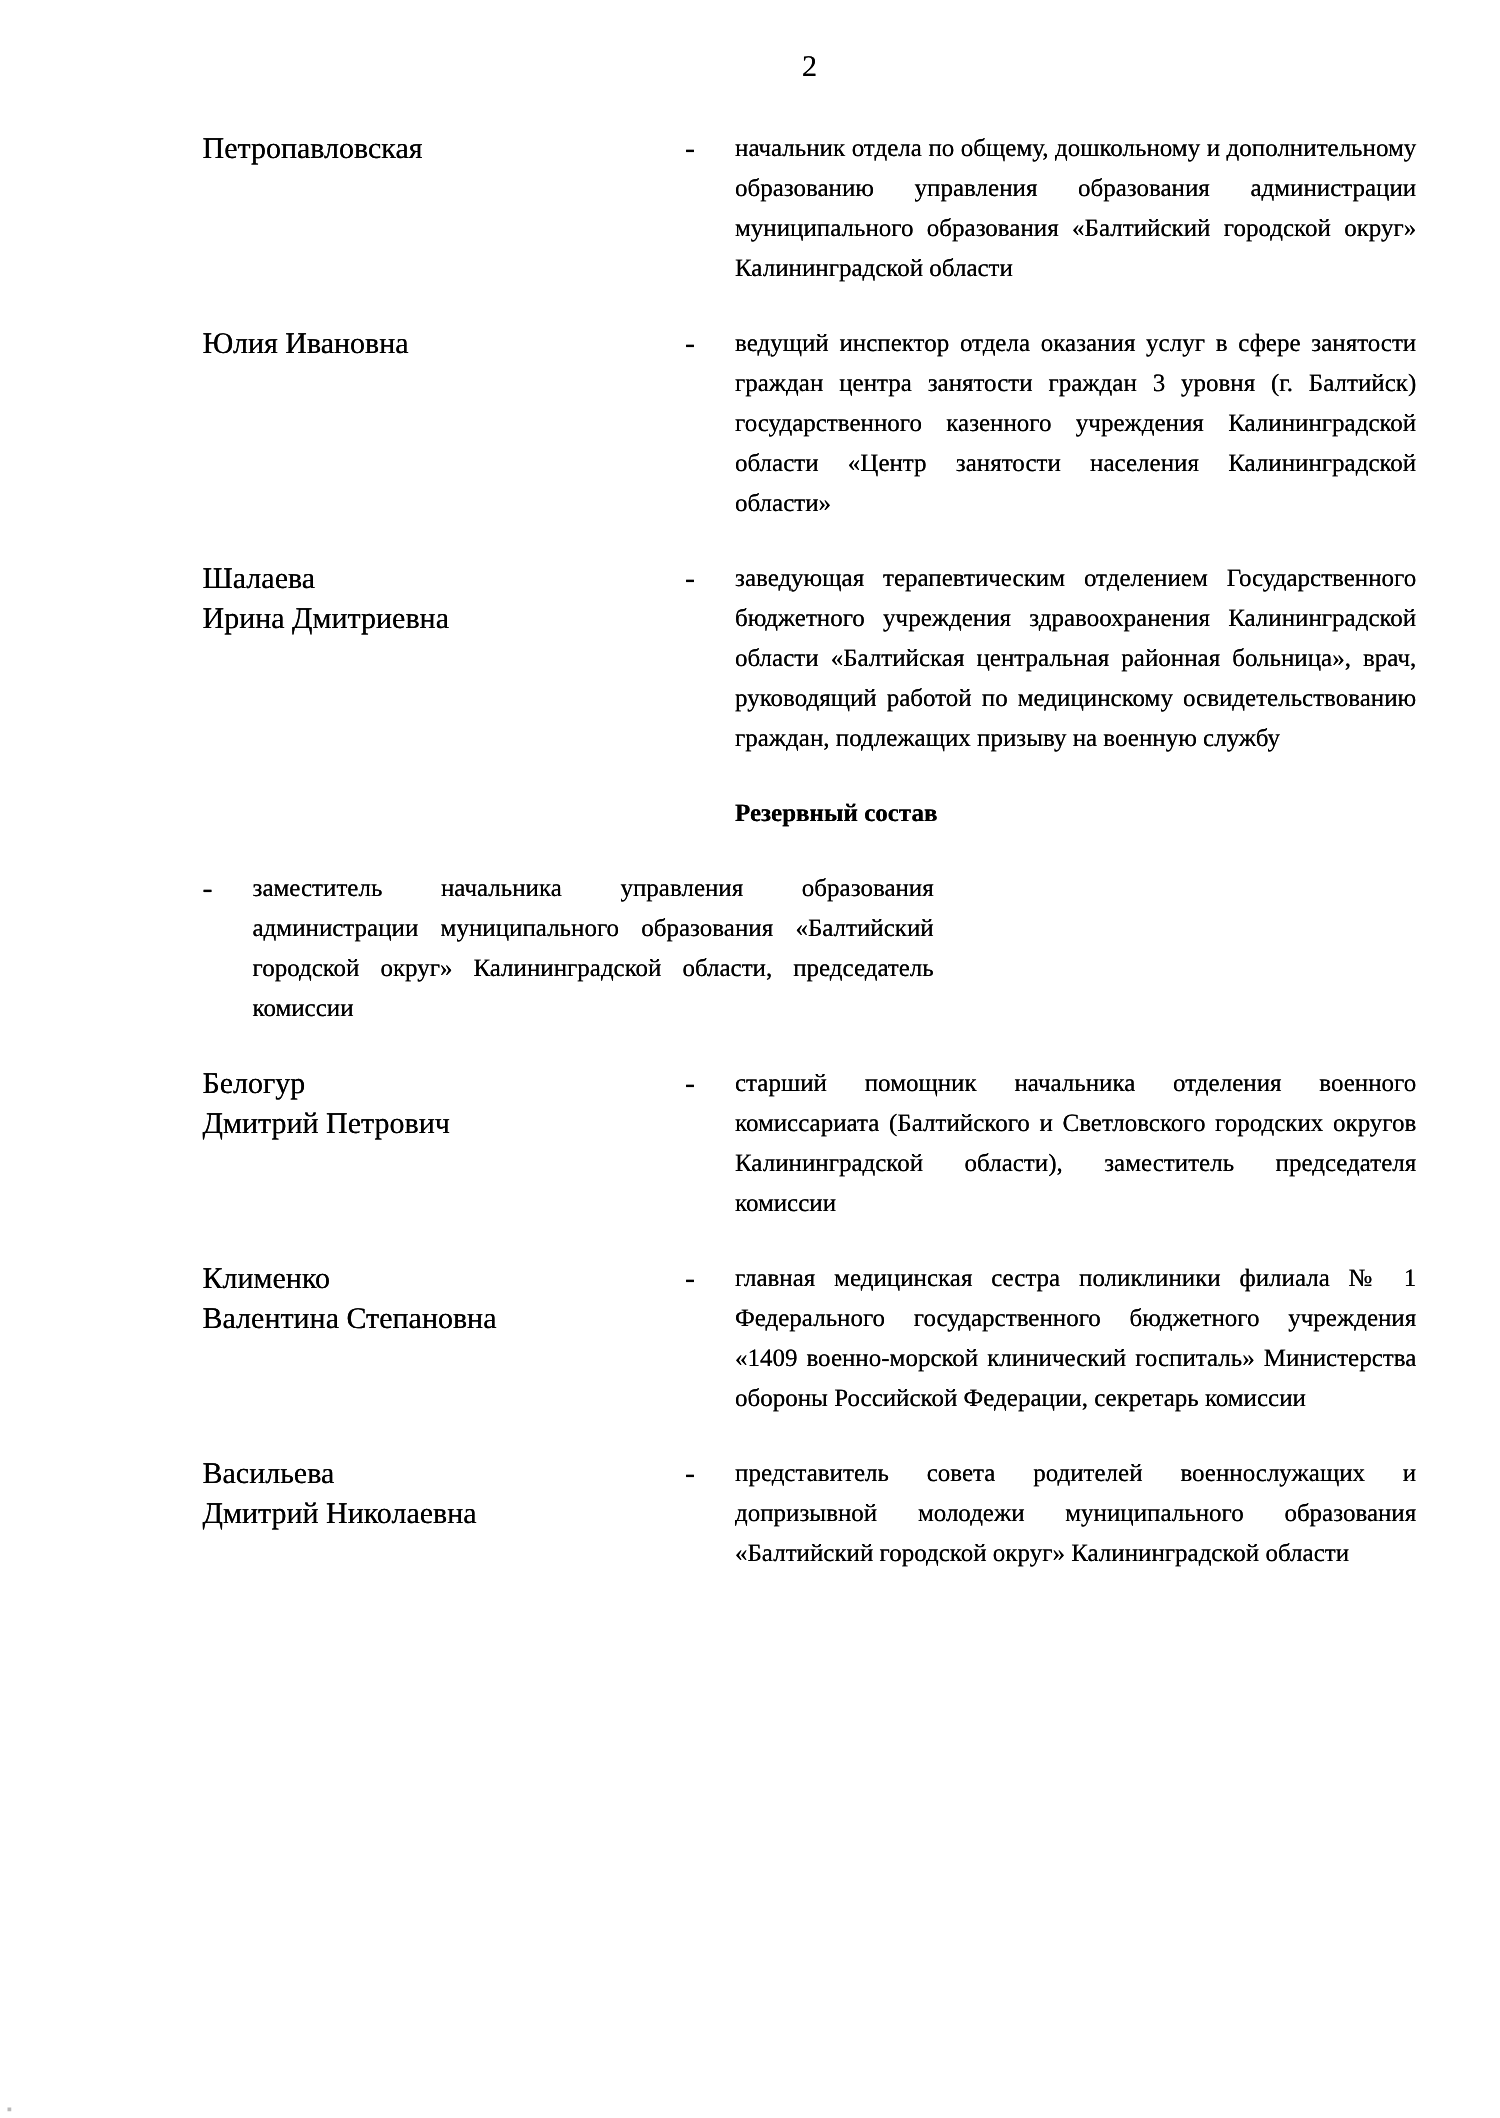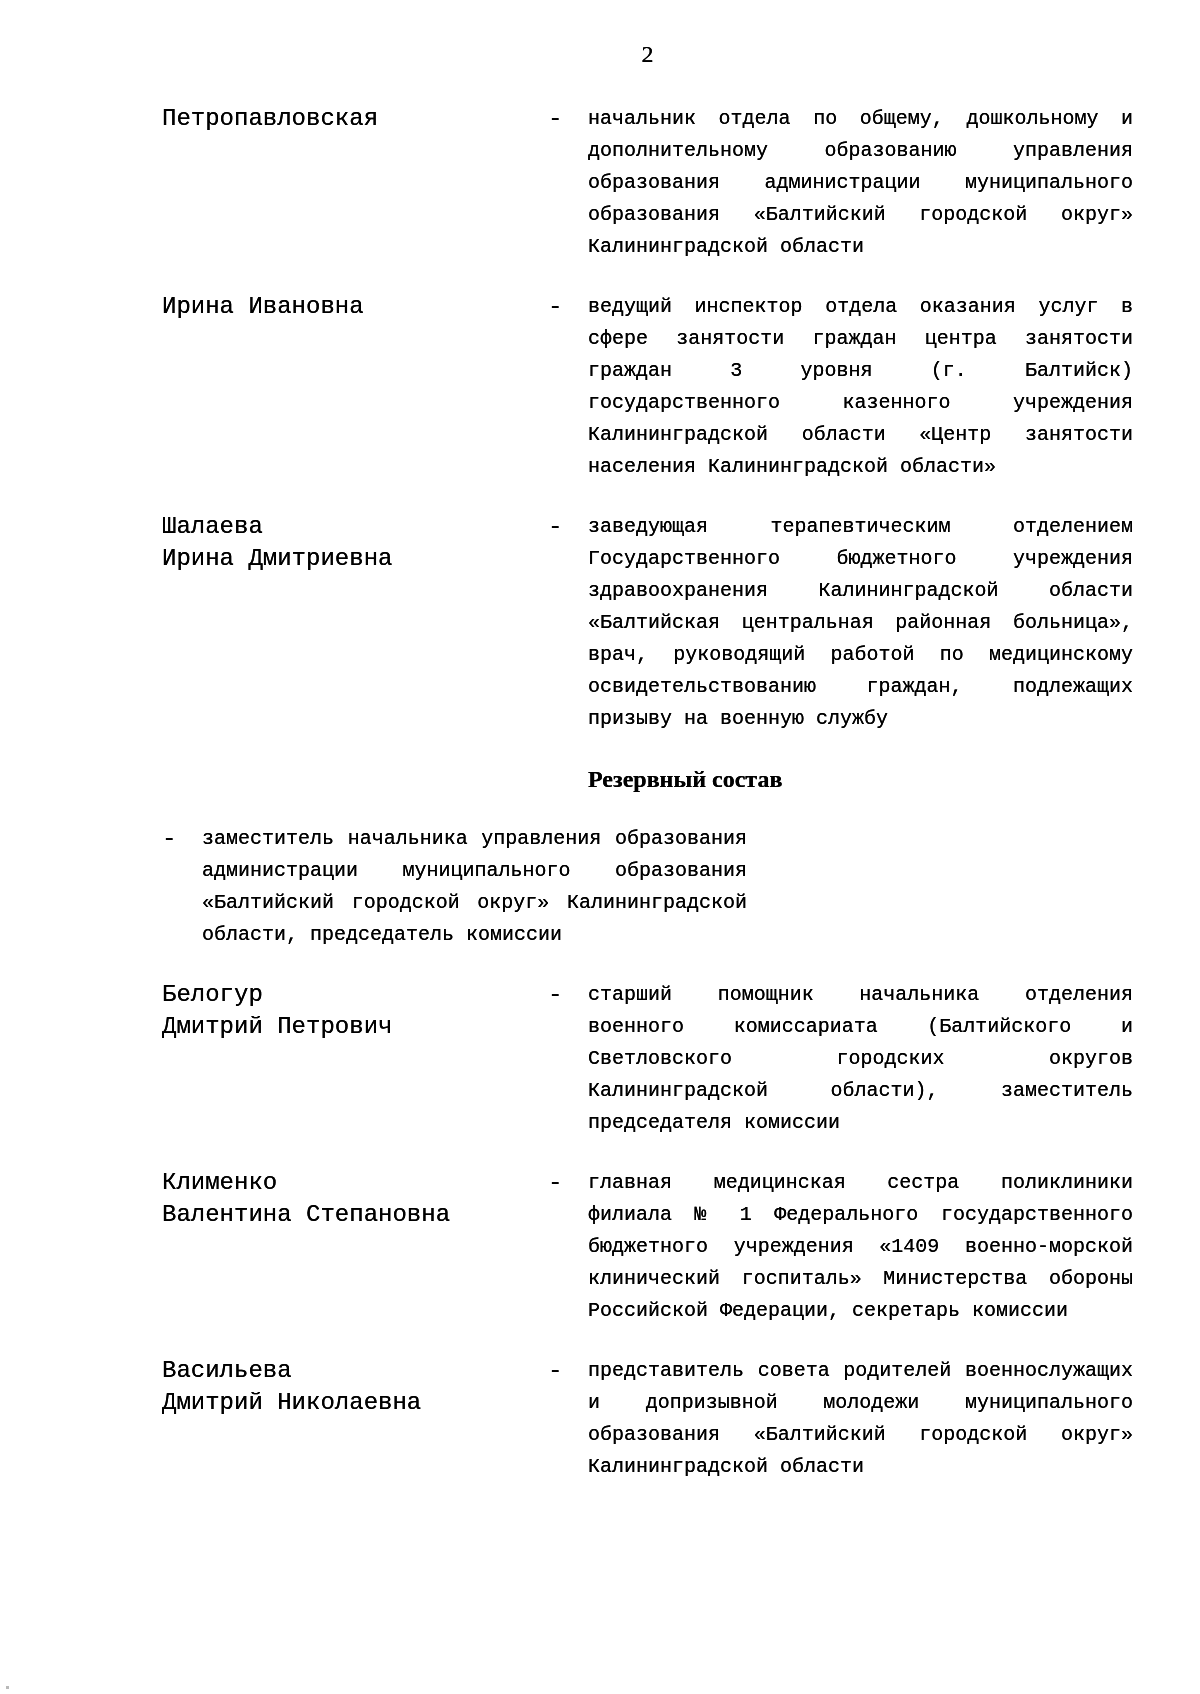--- a/index.html
+++ b/index.html
@@ -25,21 +25,20 @@
     width: 971px;
     text-align: center;
     font-size: 24px;
     line-height: 32px;
     text-shadow: 0 0 0.3px currentColor;
   }
   .entry {
     display: flex;
     margin-left: 162px;
     margin-bottom: 28px;
-    font-family: Liberation Mono, monospace;
   }
   .entry .name {
     width: 386px;
     font-size: 24px;
     line-height: 32px;
     text-shadow: 0 0 0.3px currentColor;
   }
   .entry .name div {
     white-space: nowrap;
   }
@@ -53,21 +52,21 @@
     width: 545px;
     font-size: 20px;
     line-height: 32px;
     text-align: justify;
     hyphens: none;
     text-shadow: 0 0 0.3px currentColor;
   }
   .reserve-heading {
     margin-left: 588px;
     width: 545px;
-    font-size: 24px;
+    font-size: 20px;
     line-height: 32px;
     font-weight: bold;
     margin-bottom: 28px;
     text-shadow: 0 0 0.3px currentColor;
   }
   .scan-speck {
     position: absolute;
     left: 6px;
     top: 1686px;
     width: 3px;
@@ -85,21 +84,21 @@
   <div class="entry">
     <div class="name">
       <div>Петропавловская</div>
     </div>
     <div class="dash">-</div>
     <div class="desc">начальник отдела по общему, дошкольному и дополнительному образованию управления образования администрации муниципального образования «Балтийский городской округ» Калининградской области</div>
   </div>
 
   <div class="entry">
     <div class="name">
-      <div>Ирина Ивановна</div>
+      <div>Юлия Ивановна</div>
     </div>
     <div class="dash">-</div>
     <div class="desc">ведущий инспектор отдела оказания услуг в сфере занятости граждан центра занятости граждан 3 уровня (г. Балтийск) государственного казенного учреждения Калининградской области «Центр занятости населения Калининградской области»</div>
   </div>
 
   <div class="entry">
     <div class="name">
       <div>Шалаева</div>
       <div>Ирина Дмитриевна</div>
     </div>

